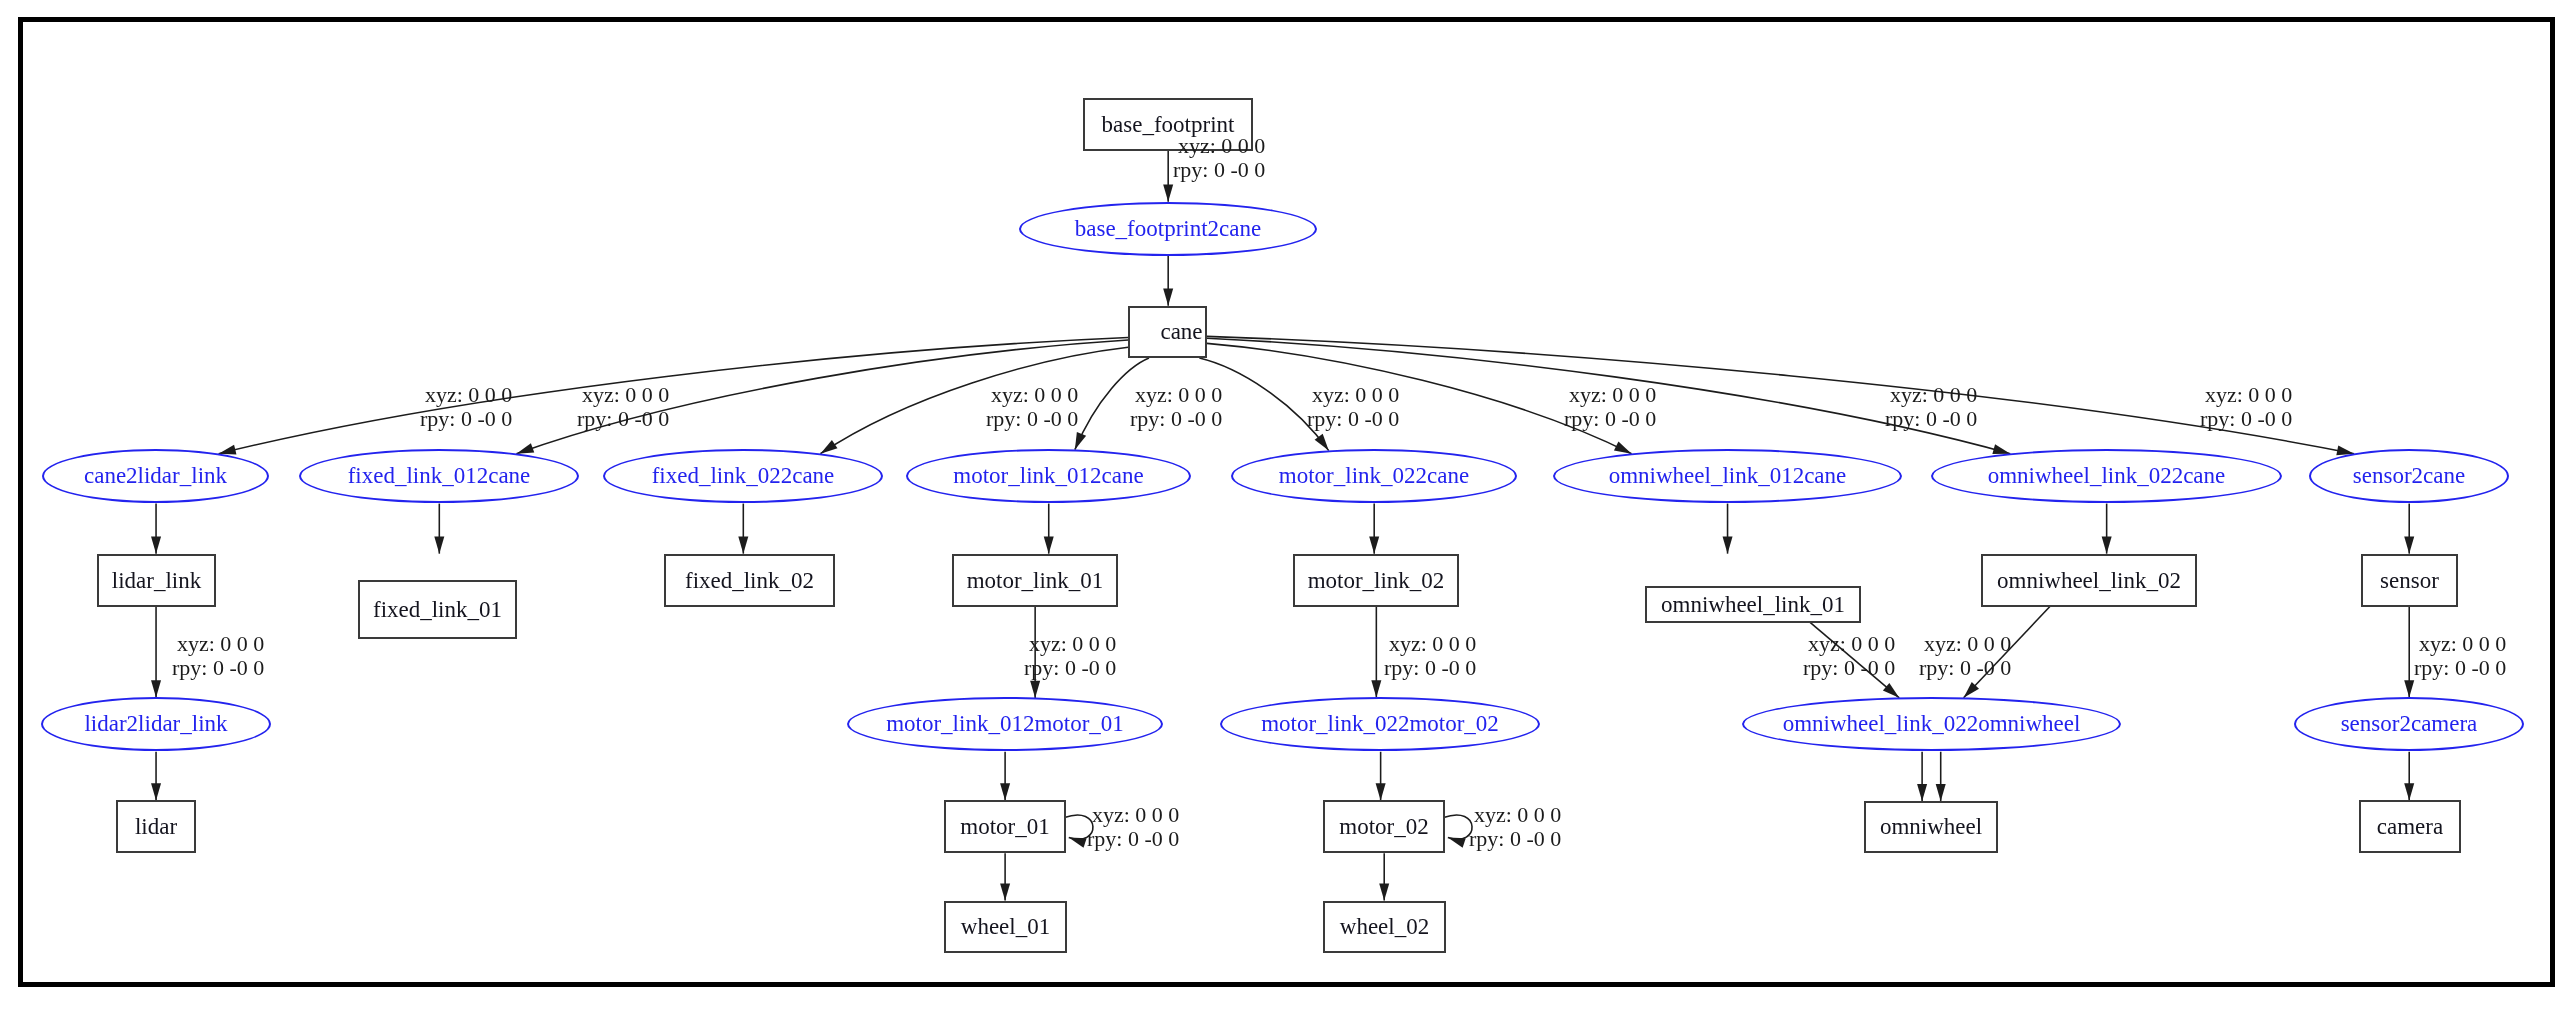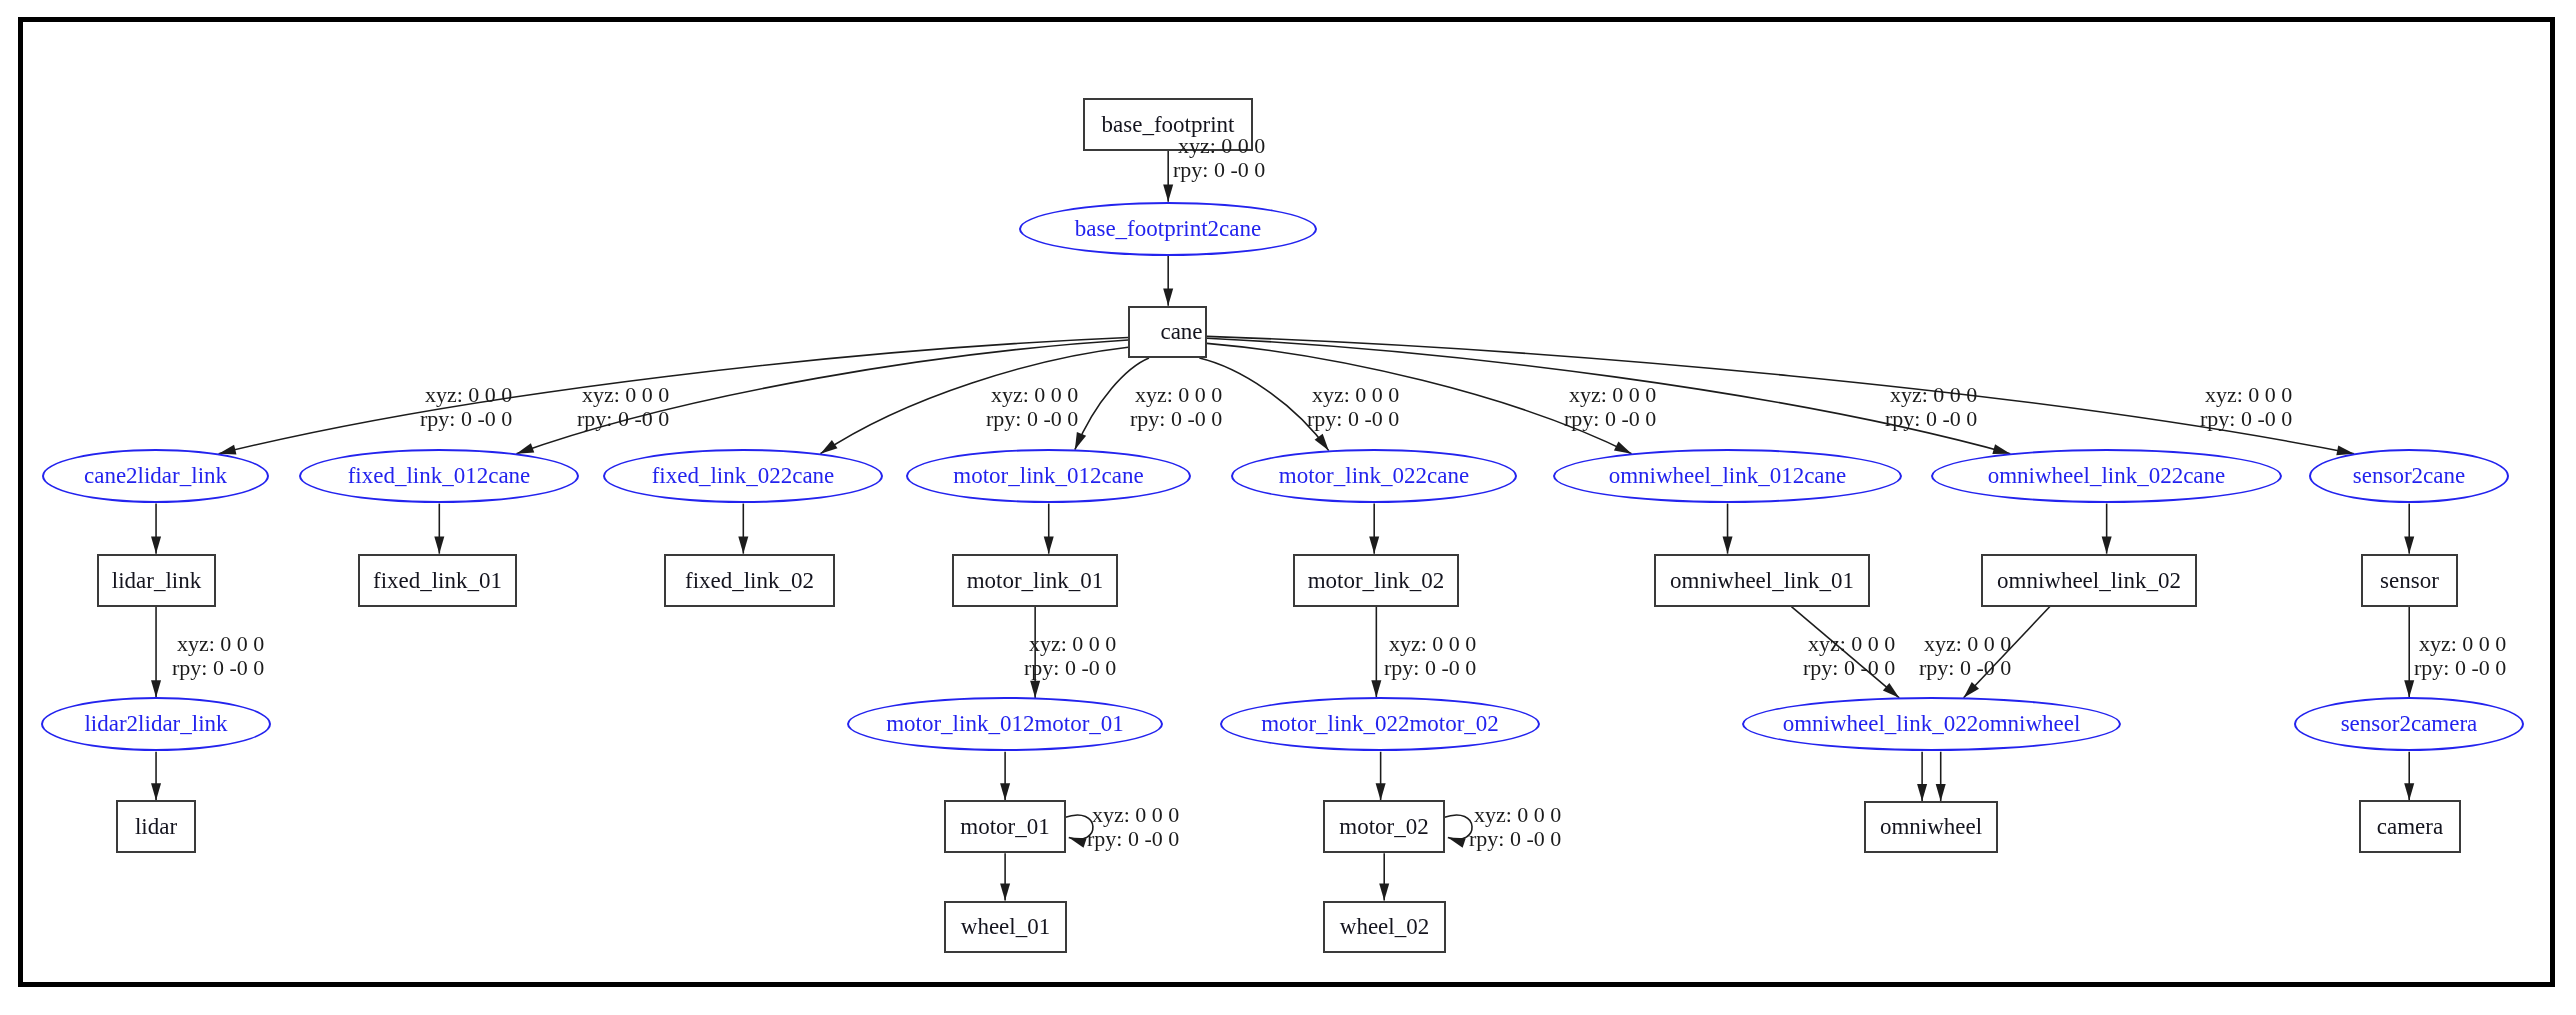--- a/index.html
+++ b/index.html
@@ -91,33 +91,33 @@
       </div>
       <div class="node ellipse" style="left: 1931px; top: 449px; width: 351px; height: 54px;">
         <span>omniwheel_link_022cane</span>
       </div>
       <div class="node ellipse" style="left: 2309px; top: 449px; width: 200px; height: 54px;">
         <span>sensor2cane</span>
       </div>
       <div class="node rect" style="left: 97px; top: 554px; width: 119px; height: 53px;">
         <span>lidar_link</span>
       </div>
-      <div class="node rect" style="left: 358px; top: 554px; width: 159px; height: 53px; align-items: center;">
+      <div class="node rect" style="left: 358px; top: 580px; width: 159px; height: 59px; align-items: center;">
         <span>fixed_link_01</span>
       </div>
       <div class="node rect" style="left: 664px; top: 554px; width: 171px; height: 53px;">
         <span>fixed_link_02</span>
       </div>
       <div class="node rect" style="left: 952px; top: 554px; width: 166px; height: 53px;">
         <span>motor_link_01</span>
       </div>
       <div class="node rect" style="left: 1293px; top: 554px; width: 166px; height: 53px;">
         <span>motor_link_02</span>
       </div>
-      <div class="node rect" style="left: 1645px; top: 554px; width: 216px; height: 53px; margin-left: 9px;">
+      <div class="node rect" style="left: 1645px; top: 586px; width: 216px; height: 37px;">
         <span>omniwheel_link_01</span>
       </div>
       <div class="node rect" style="left: 1981px; top: 554px; width: 216px; height: 53px;">
         <span>omniwheel_link_02</span>
       </div>
       <div class="node rect" style="left: 2361px; top: 554px; width: 97px; height: 53px;">
         <span>sensor</span>
       </div>
       <div class="node ellipse" style="left: 41px; top: 697px; width: 230px; height: 54px;">
         <span>lidar2lidar_link</span>

